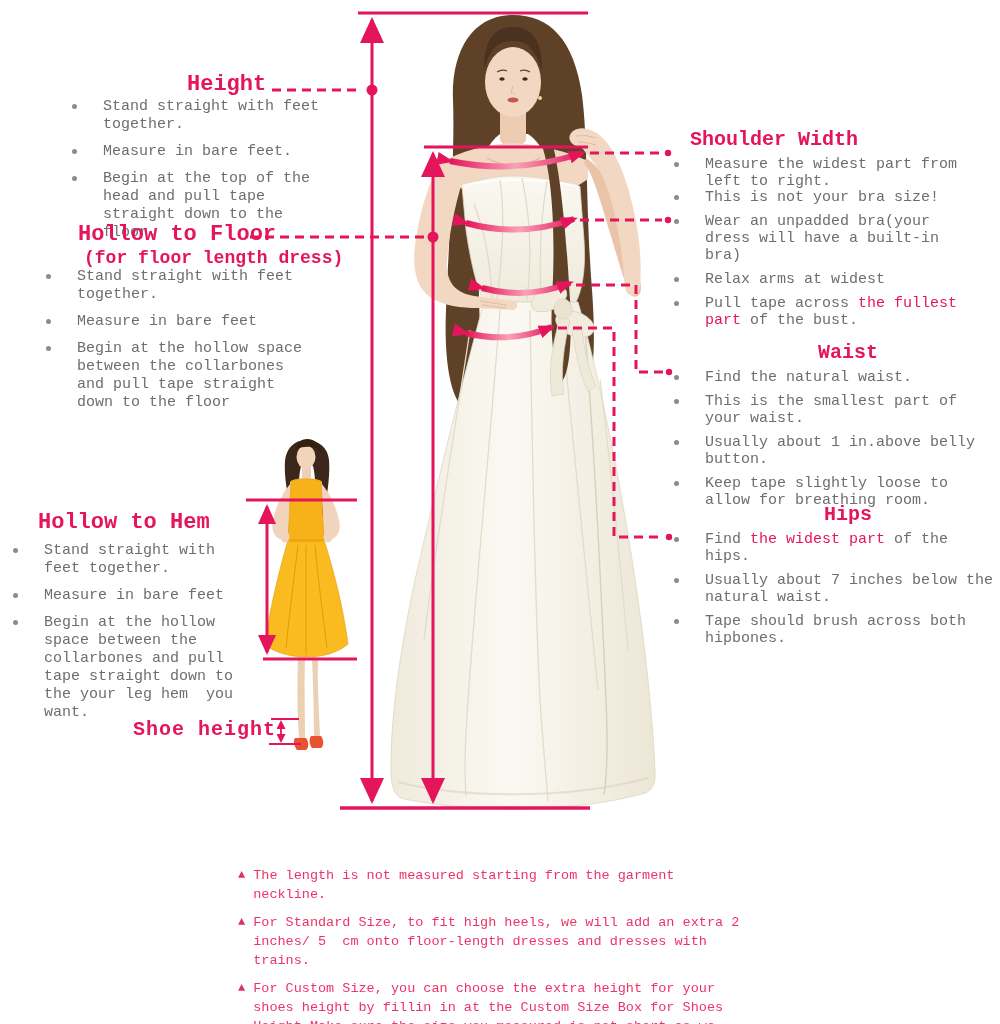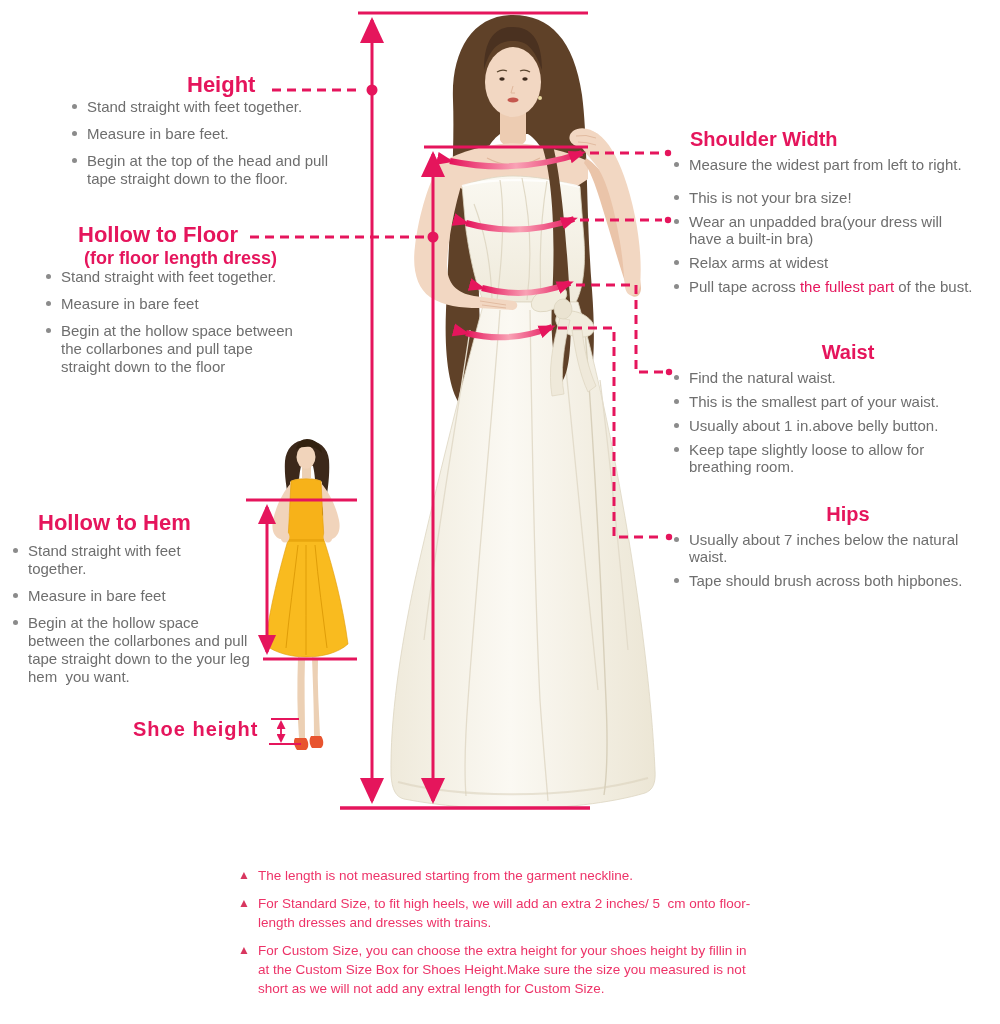--- a/index.html
+++ b/index.html
@@ -3,30 +3,30 @@
 <meta charset="utf-8">
 <style>
   :root{
     --accent:#E5155C;
     --body:#6E6E6E;
     --notes:#ED3368;
   }
   html,body{margin:0;padding:0;background:#fff;}
   #canvas{
     position:relative;width:1000px;height:1024px;background:#ffffff;
-    font-family:Liberation Sans, sans-serif;overflow:hidden;
+    font-family:Liberation Mono, monospace;overflow:hidden;
   }
   #overlay{position:absolute;left:0;top:0;z-index:1;}
   .sec{position:absolute;z-index:2;}
   .t-l{font-size:22px;font-weight:bold;color:var(--accent);white-space:nowrap;}
   .t-shoe{font-size:20px;font-weight:bold;color:var(--accent);letter-spacing:1px;white-space:nowrap;}
   .sub{font-size:18px;font-weight:bold;color:var(--accent);white-space:nowrap;}
   .t-r{font-size:20px;font-weight:bold;color:var(--accent);margin:0 0 5px 16px;}
   .t-r.ml22{margin-left:22px;text-align:center;}
-  .li{display:flex;align-items:flex-start;margin-bottom:9px;color:var(--body);font-size:15px;line-height:18px;}
+  .li{display:flex;align-items:flex-start;margin-bottom:9px;color:var(--body);font-size:15px;line-height:18px;gap:16px;}
   .li .dot{flex:0 0 auto;width:5px;height:5px;border-radius:50%;background:#8b8b8b;margin:6px 10px 0 0;}
   .rcol{padding-left:8px;width:326px;}
   .rcol .li{margin-bottom:7px;line-height:17px;}
   .txt{white-space:pre-wrap;}
   .em{color:var(--accent);}
   .maxw272{max-width:272px;display:inline-block;}
   #notes{position:absolute;left:238px;top:866px;width:520px;z-index:2;}
   .note{display:flex;align-items:flex-start;margin-bottom:9px;color:var(--notes);font-size:13.5px;line-height:19px;}
   .note .tri{flex:0 0 auto;color:#D8365F;font-size:12px;line-height:19px;margin-right:8px;}
 </style>
@@ -299,20 +299,24 @@
     <div class="li">
       <span class="dot"></span>
       <span class="txt" style="max-width:282px;">Keep tape slightly loose to allow for breathing room.</span>
     </div>
   </div>
 
   <div class="sec rcol" style="left:666px;top:503px;">
     <div class="t-r ml22">Hips</div>
     <div class="li">
       <span class="dot"></span>
+      <span class="txt"><span>Find </span><span class="em">the widest part</span><span> of the hips.</span></span>
+    </div>
+    <div class="li">
+      <span class="dot"></span>
       <span class="txt" style="max-width:290px;">Usually about 7 inches below the natural waist.</span>
     </div>
     <div class="li">
       <span class="dot"></span>
       <span class="txt">Tape should brush across both hipbones.</span>
     </div>
   </div>
 
   <div id="notes">
     <div class="note">

